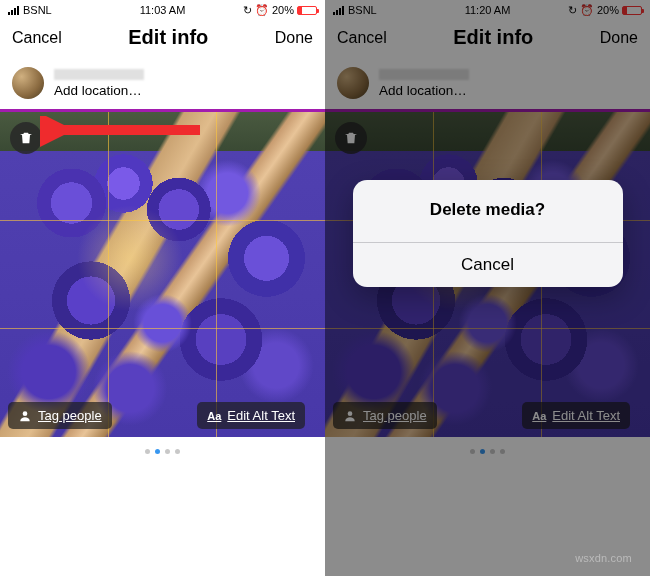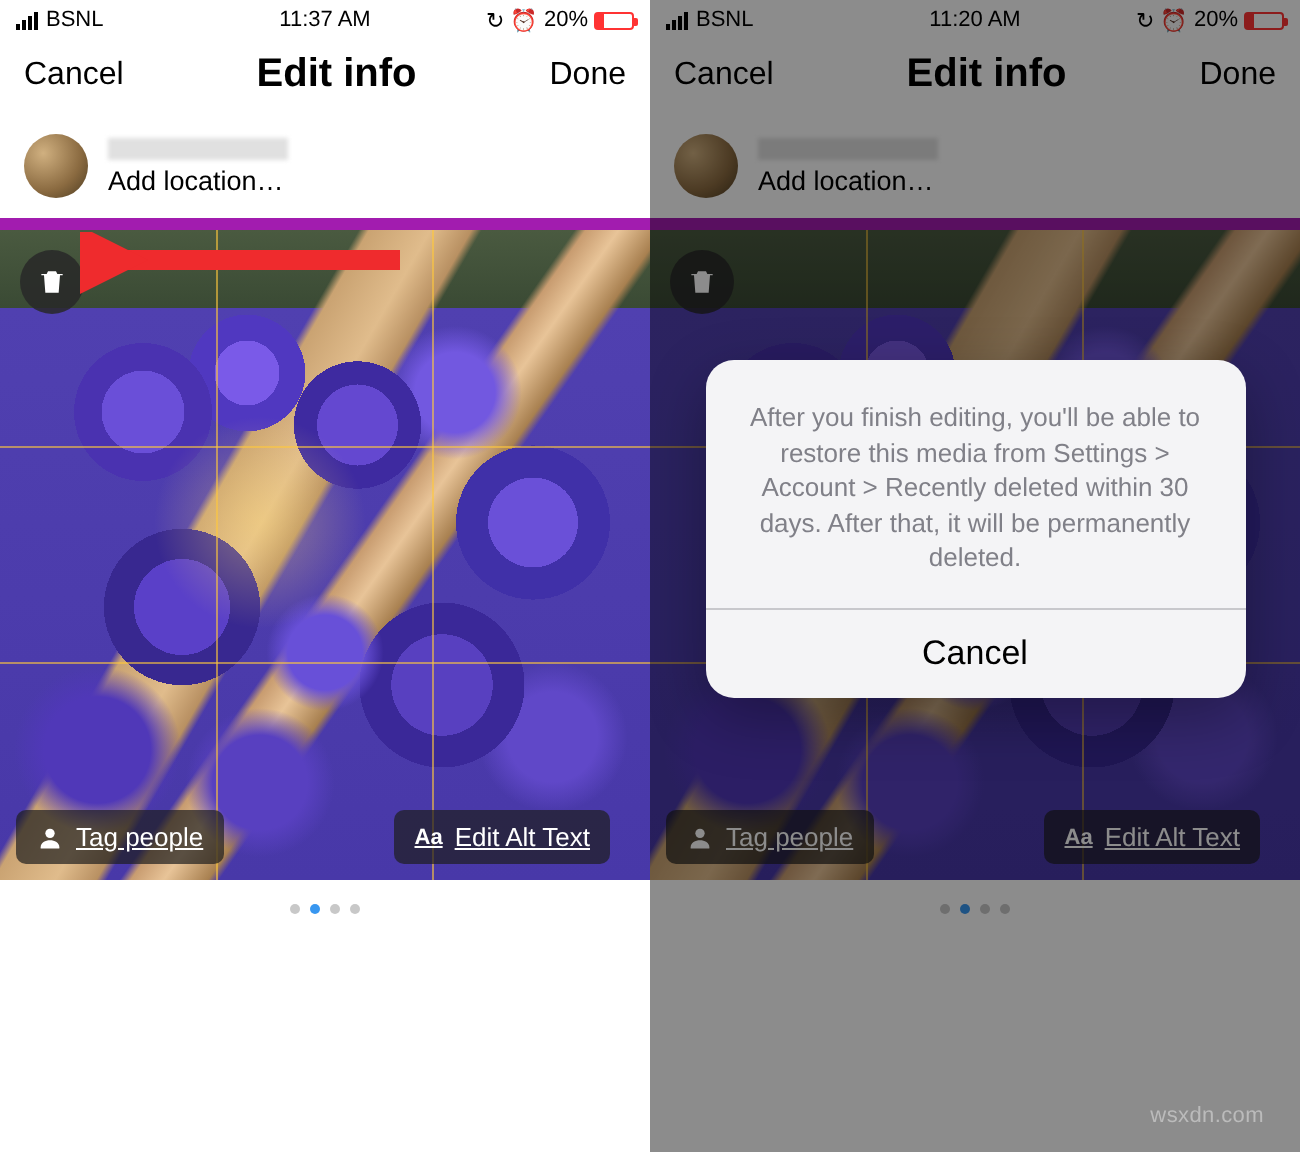--- a/index.html
+++ b/index.html
@@ -18,21 +18,21 @@
   .signal-bars span:nth-child(1){height:3px;} .signal-bars span:nth-child(2){height:5px;}
   .signal-bars span:nth-child(3){height:7px;} .signal-bars span:nth-child(4){height:9px;}
   .battery { display: inline-flex; align-items: center; border: 1px solid #f33; border-radius: 2px; width: 20px; height: 9px; position: relative; }
   .battery::after { content:""; position:absolute; right:-3px; top:2px; width:2px; height:4px; background:#f33; border-radius:0 1px 1px 0;}
   .battery-fill { background:#f33; height:100%; width:22%; }
 
   .nav-bar { display: flex; align-items: center; justify-content: space-between; padding: 8px 12px 10px; }
   .nav-btn { font-size: 16px; color: #000; }
   .nav-title { font-size: 20px; font-weight: 600; color: #000; }
 
-  .post-header { display: flex; align-items: center; gap: 10px; padding: 8px 12px 10px; border-bottom: 6px solid #a21caf; }
+  .post-header { display: flex; align-items: center; gap: 10px; padding: 8px 12px 10px; border-bottom: 3px solid #a21caf; }
   .avatar { width: 32px; height: 32px; border-radius: 50%; background: radial-gradient(circle at 30% 30%, #d0b080, #8a6a40 60%, #4a3a20); flex-shrink: 0; }
   .post-meta { flex: 1; display:flex; flex-direction:column; gap:3px; }
   .blur-name { width: 90px; height: 11px; background: #e0e0e0; filter: blur(1px); }
   .add-location { font-size: 13.5px; color: #000; }
 
   .photo-area { position: relative; height: 325px; overflow: hidden; }
   .photo {
     position: absolute; inset: 0;
     background:
       radial-gradient(circle at 40% 45%, rgba(255,220,120,0.4) 0%, transparent 20%),
@@ -92,21 +92,21 @@
     <div class="status-bar">
       <div class="status-left">
         <span class="signal-bars">
             <span></span>
             <span></span>
             <span></span>
             <span></span>
           </span>
         <span>BSNL</span>
       </div>
-      <div class="status-center">11:37 AM</div>
+      <div class="status-center">11:03 AM</div>
       <div class="status-right">
         <span>↻</span>
         <span>⏰</span>
         <span>20%</span>
         <span class="battery">
             <span class="battery-fill"></span>
           </span>
       </div>
     </div>
 
@@ -234,20 +234,20 @@
     <div class="dots">
       <div class="dot"></div>
       <div class="dot active"></div>
       <div class="dot"></div>
       <div class="dot"></div>
     </div>
 
     <div class="dim"></div>
     <div class="alert">
       <div class="alert-body">
-        <div class="alert-msg">After you finish editing, you'll be able to restore this media from Settings &gt; Account &gt; Recently deleted within 30 days. After that, it will be permanently deleted.</div>
+        <div class="alert-title">Delete media?</div>
       </div>
       <div class="alert-btn alert-cancel">Cancel</div>
     </div>
   </div>
 
   <div class="watermark">wsxdn.com</div>
 </div>
 
 </body></html>

